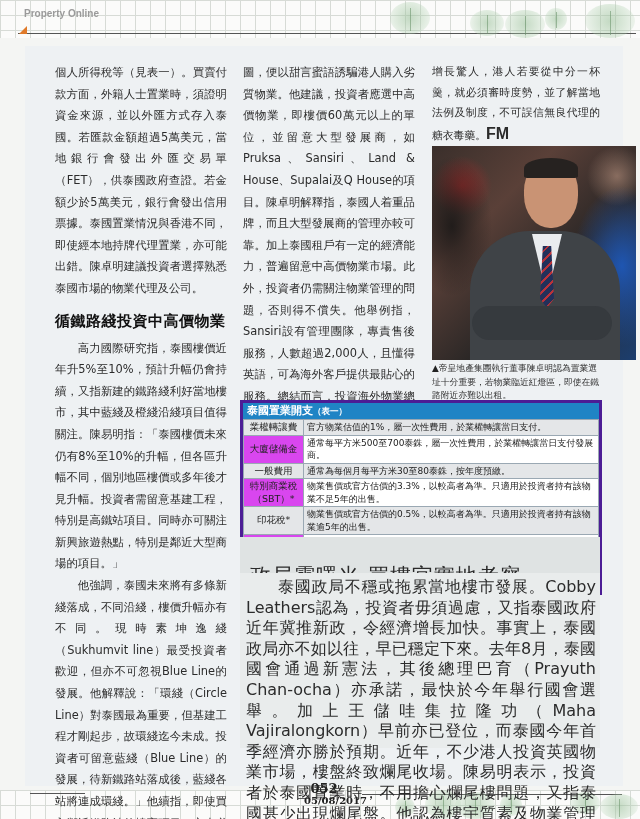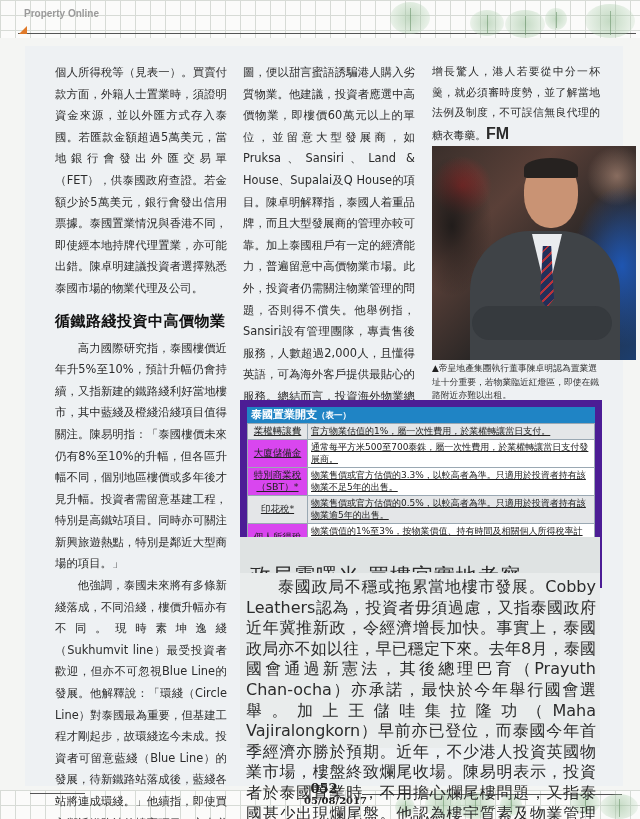--- a/index.html
+++ b/index.html
@@ -94,29 +94,29 @@
     position: absolute; left: 40px; top: 160px; width: 140px; height: 34px;
     background: #363a3e; border-radius: 18px;
   }
   .caption {
     position: absolute; left: 432px; top: 362px; width: 172px;
     font-size: 8.8px; line-height: 13.5px; color: #333;
   }
   .caption .tri { color: #222; }
   .table-box {
     position: absolute; left: 240px; top: 400px; width: 362px;
-    background: #fff; border: 7px solid #4c1d95; font-size: 9px; color: #222;
+    background: #fff; border: 3px solid #4c1d95; font-size: 9px; color: #222;
   }
   .table-title {
     background: #1f84c5; color: #fff; height: 16px; line-height: 16px;
     padding-left: 4px; font-weight: bold; font-size: 11px;
   }
   .table-title .tag { font-size: 8.5px; font-weight: bold; }
   table.costs { width: 100%; border-collapse: collapse; }
-  table.costs td { border: 1px solid #9aa8b3; padding: 1px 3px; line-height: 12.5px; vertical-align: middle; text-decoration: underline; }
+  table.costs td { border: 1px solid #9aa8b3; padding: 1px 3px; line-height: 12.5px; vertical-align: middle; }
   table.costs td.k { width: 60px; text-align: center; font-size: 9.5px; background: #d946ef; }
   table.costs tr.shade td { background: #e4e6e8; }
   table.costs tr.shade td.k { background: #e4e6e8; }
   .table-note { padding: 1px 3px; font-size: 8.5px; line-height: 12px; border-top: 1px solid #9aa8b3; }
   .table-source { text-align: right; padding: 0 4px 2px 0; font-size: 8.5px; line-height: 12px; }
   .headline-band {
     position: absolute; left: 240px; top: 537px; width: 360px; height: 36px;
     background: #dfe3e3;
   }
   .headline {
@@ -200,20 +200,24 @@
   <table class="costs">
     <tbody>
         <tr class="shade">
       <td class="k">業權轉讓費</td>
       <td>官方物業估值的1%，屬一次性費用，於業權轉讓當日支付。</td>
     </tr>
     <tr>
       <td class="k">大廈儲備金</td>
       <td>通常每平方米500至700泰銖，屬一次性費用，於業權轉讓當日支付發展商。</td>
     </tr>
+    <tr class="shade">
+      <td class="k">一般費用</td>
+      <td>通常為每個月每平方米30至80泰銖，按年度預繳。</td>
+    </tr>
     <tr>
       <td class="k">特別商業稅（SBT）*</td>
       <td>物業售價或官方估價的3.3%，以較高者為準。只適用於投資者持有該物業不足5年的出售。</td>
     </tr>
     <tr class="shade">
       <td class="k">印花稅*</td>
       <td>物業售價或官方估價的0.5%，以較高者為準。只適用於投資者持有該物業逾5年的出售。</td>
     </tr>
     <tr>
       <td class="k">個人所得稅</td>

